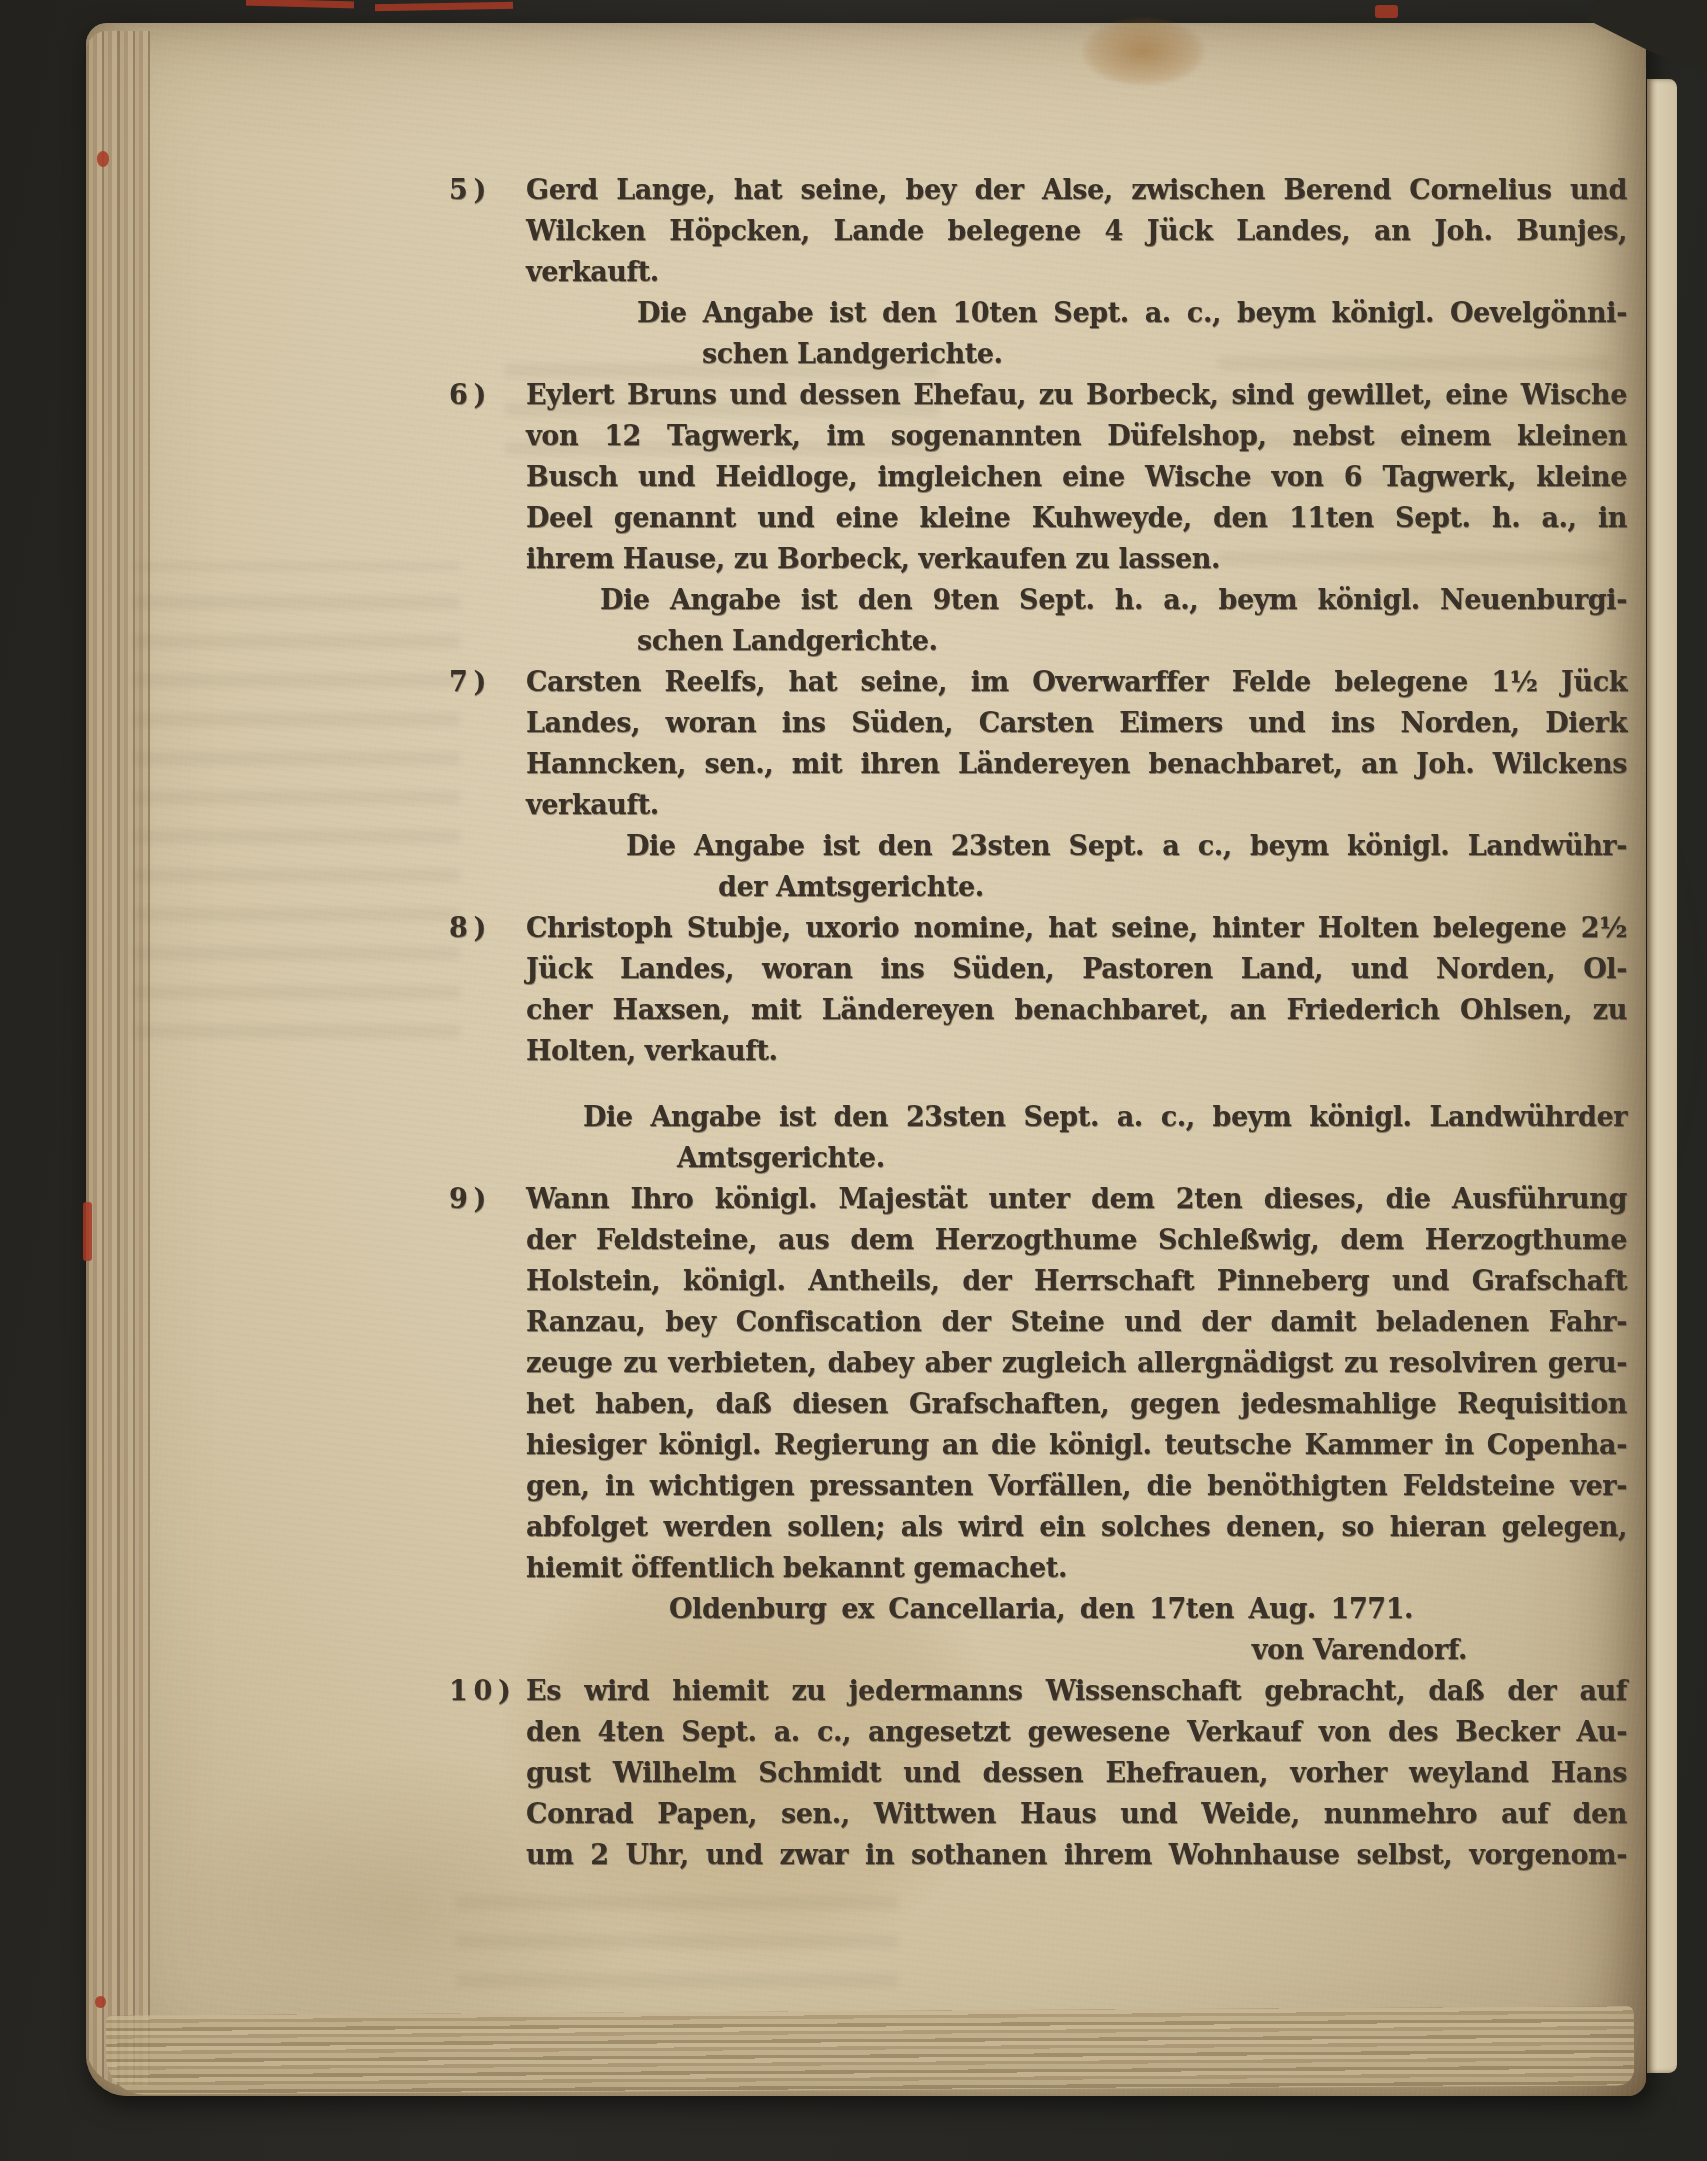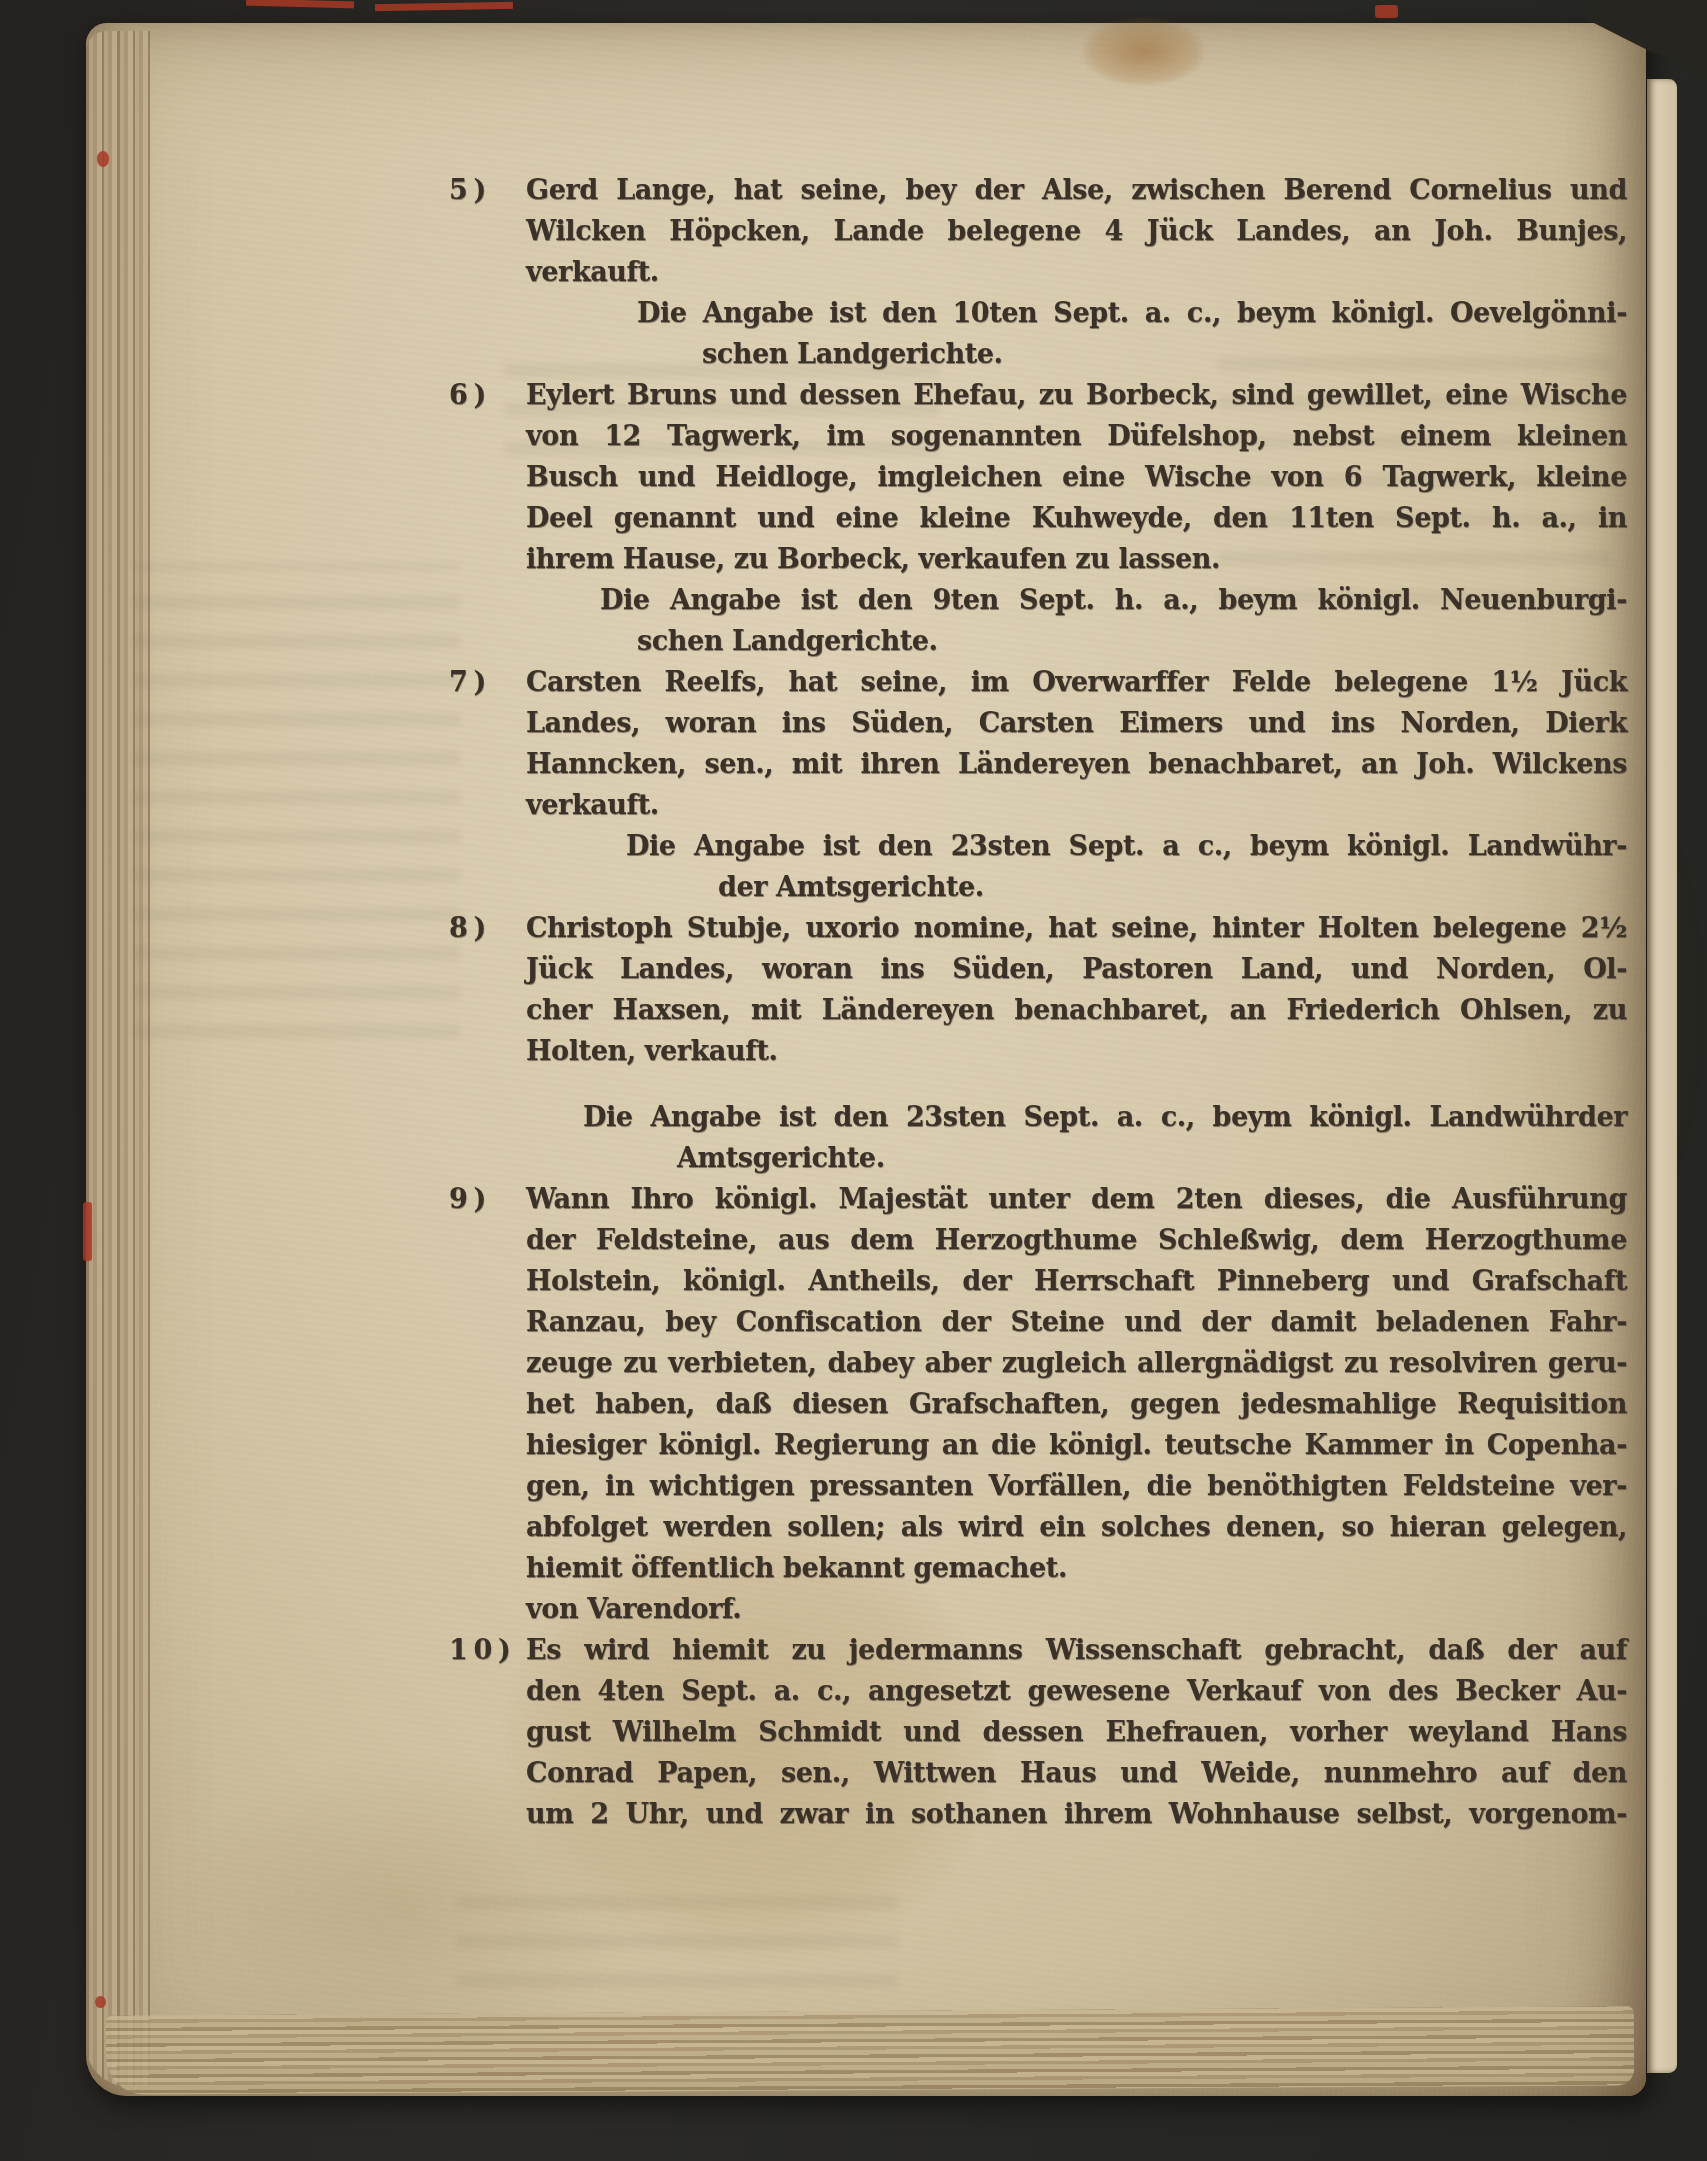--- a/index.html
+++ b/index.html
@@ -61,21 +61,21 @@
   
   .text-block{position:absolute;left:440px;top:146px;width:1101px;color:#3a3128;
         font-size:27px;font-weight:bold;letter-spacing:-0.4px;
         text-shadow:0.5px 0.5px 0.7px rgba(56,44,30,.55);}
   .entry{position:relative;}
   .num{position:absolute;left:-77px;top:0;width:70px;height:41px;line-height:41px;letter-spacing:5.7px;}
   .ln{height:41px;line-height:41px;}
   .just{text-align:justify;text-align-last:justify;}
   .end{text-align:left;}
   .date{word-spacing:5.7px;}
-  .sig{padding-right:160px;}
+  .sig{text-align:right;padding-right:160px;}
 </style>
 </head>
 <body>
 
 <div class="stage">
   <div class="page">
     <div class="grain"></div>
     <div class="edge-left"></div>
     <div class="edge-bottom"></div>
     <div class="ghost g1"></div>
@@ -134,20 +134,21 @@
         <div class="ln just">Wann Ihro königl. Majestät unter dem 2ten dieses, die Ausführung</div>
         <div class="ln just">der Feldsteine, aus dem Herzogthume Schleßwig, dem Herzogthume</div>
         <div class="ln just">Holstein, königl. Antheils, der Herrschaft Pinneberg und Grafschaft</div>
         <div class="ln just">Ranzau, bey Confiscation der Steine und der damit beladenen Fahr-</div>
         <div class="ln just">zeuge zu verbieten, dabey aber zugleich allergnädigst zu resolviren geru-</div>
         <div class="ln just">het haben, daß diesen Grafschaften, gegen jedesmahlige Requisition</div>
         <div class="ln just">hiesiger königl. Regierung an die königl. teutsche Kammer in Copenha-</div>
         <div class="ln just">gen, in wichtigen pressanten Vorfällen, die benöthigten Feldsteine ver-</div>
         <div class="ln just">abfolget werden sollen; als wird ein solches denen, so hieran gelegen,</div>
         <div class="ln end">hiemit öffentlich bekannt gemachet.</div>
+        <div class="ln end date" style="margin-left:143px;">Oldenburg ex Cancellaria, den 17ten Aug. 1771.</div>
         <div class="ln sig">von Varendorf.</div>
       </div>
 
       <div class="entry">
         <span class="num">10)</span>
         <div class="ln just">Es wird hiemit zu jedermanns Wissenschaft gebracht, daß der auf</div>
         <div class="ln just">den 4ten Sept. a. c., angesetzt gewesene Verkauf von des Becker Au-</div>
         <div class="ln just">gust Wilhelm Schmidt und dessen Ehefrauen, vorher weyland Hans</div>
         <div class="ln just">Conrad Papen, sen., Wittwen Haus und Weide, nunmehro auf den</div>
         <div class="ln just">um 2 Uhr, und zwar in sothanen ihrem Wohnhause selbst, vorgenom-</div>

